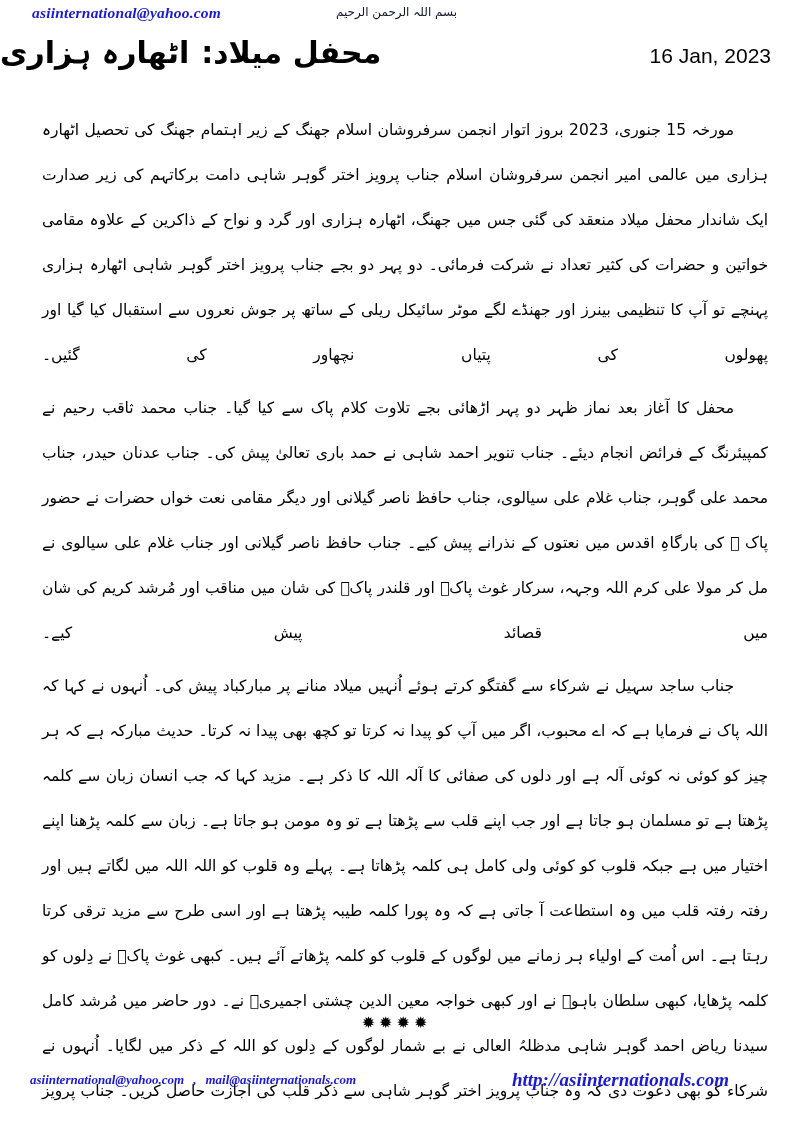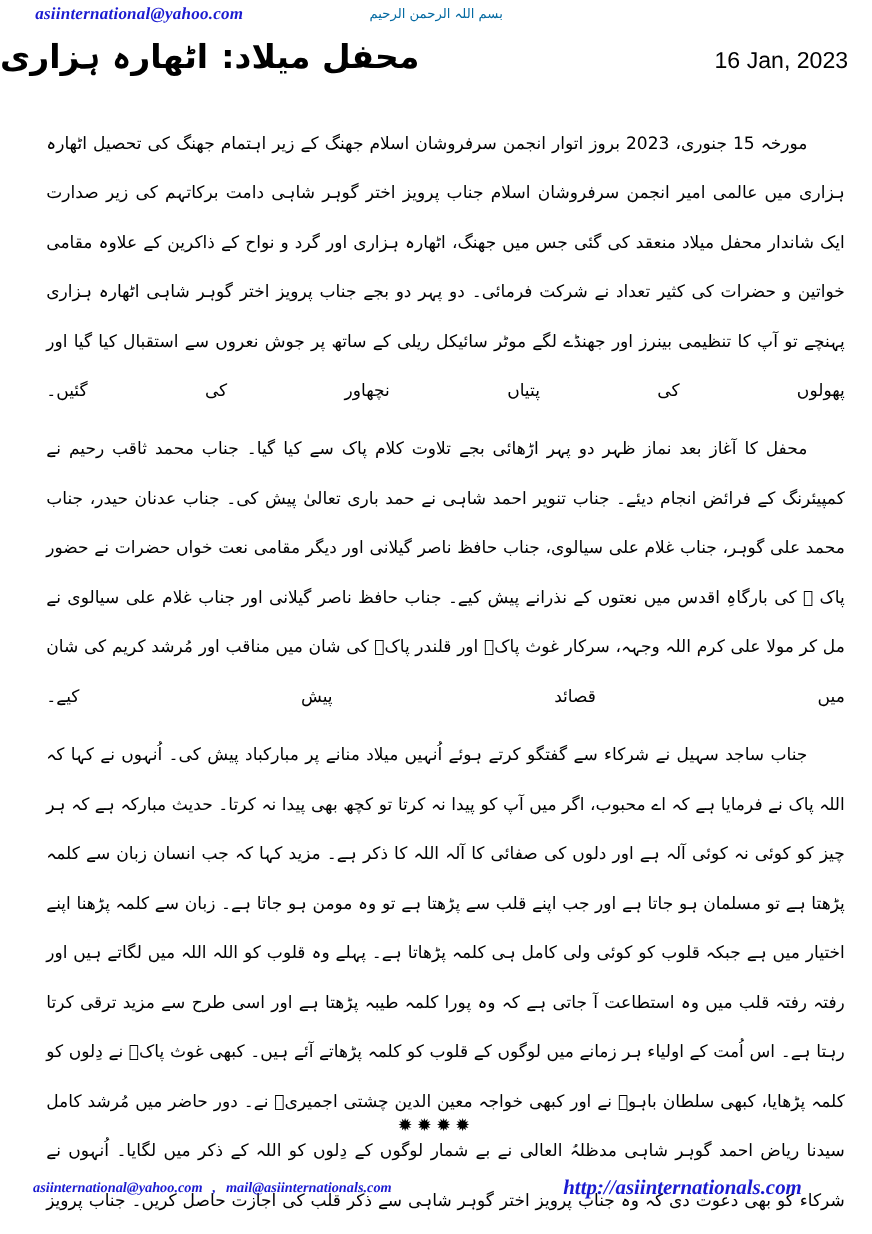--- a/index.html
+++ b/index.html
@@ -45,21 +45,21 @@
   }
   .hdr-bismillah {
     position: absolute;
     left: 0;
     top: 6px;
     width: 793px;
     text-align: center;
     font-family: "DejaVu Sans", sans-serif;
     font-size: 12px;
     line-height: 1.15;
-    color: #0369a1;
+    color: #0f172a;
     direction: rtl;
   }
   .hdr-date {
     position: absolute;
     right: 22px;
     top: 44px;
     font-family: "Liberation Sans", sans-serif;
     font-size: 21px;
     color: #000000;
     white-space: nowrap;

